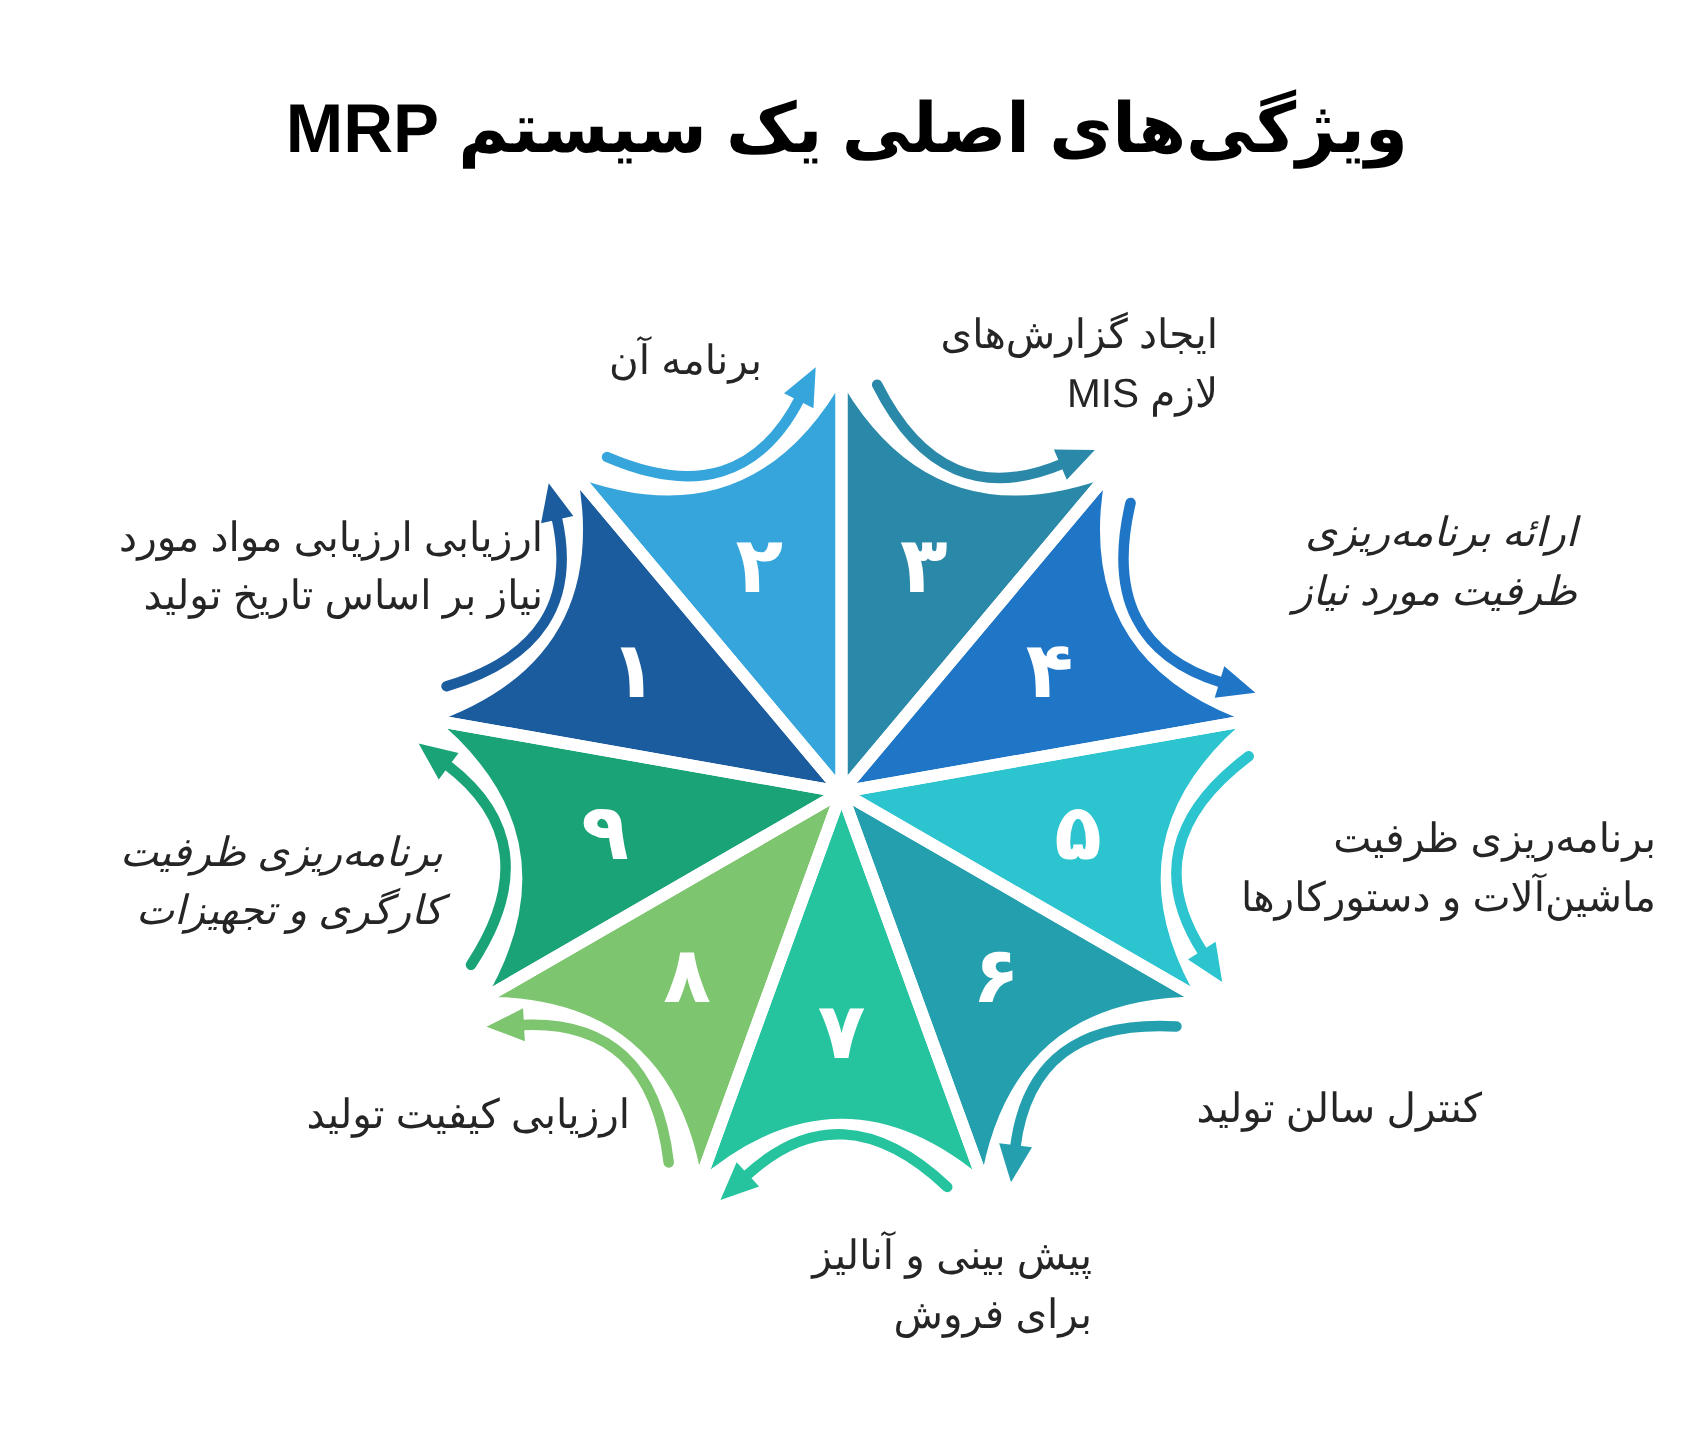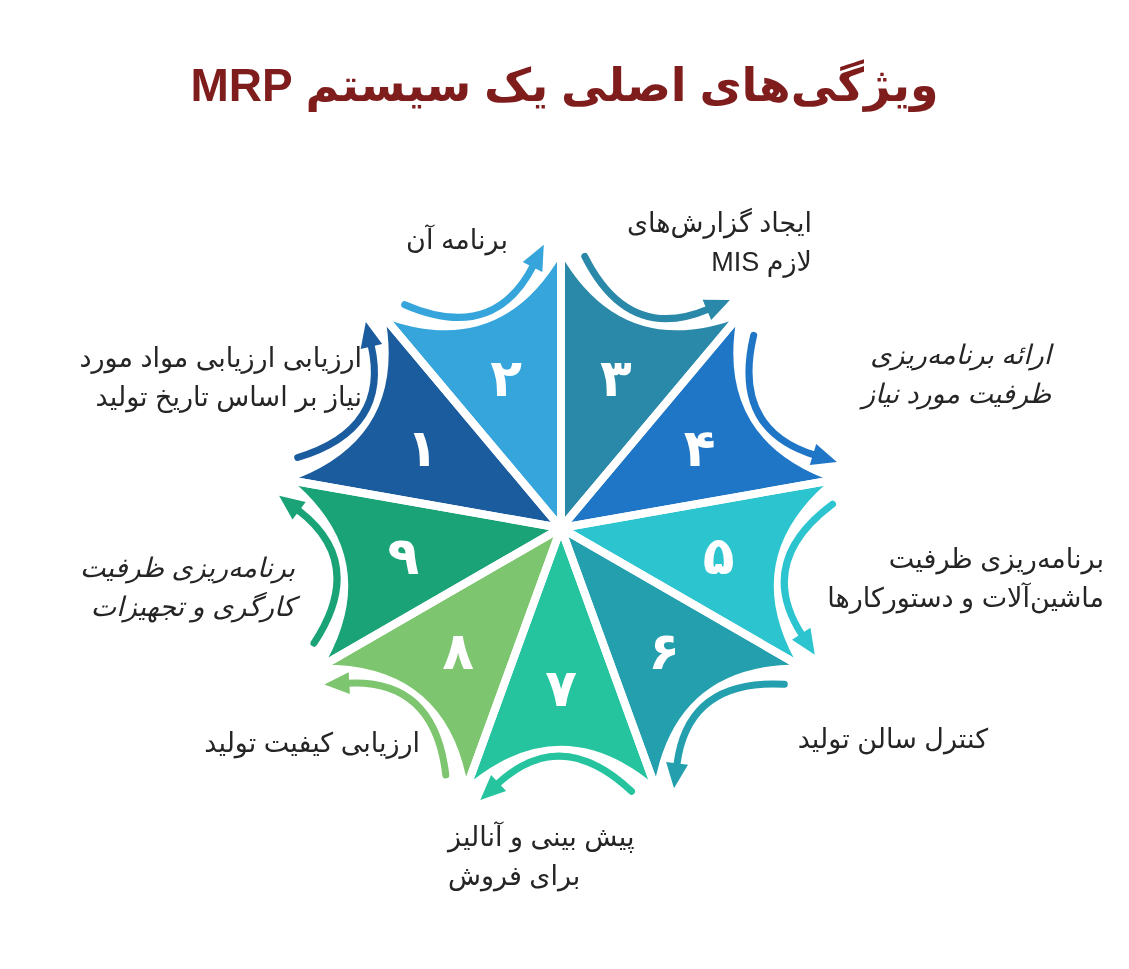--- a/index.html
+++ b/index.html
@@ -10,34 +10,34 @@
     overflow:hidden;
     font-family:"Liberation Sans","DejaVu Sans",sans-serif;
   }
   .title{
     position:absolute;top:58px;left:0;width:100%;
     margin:0;
     direction:rtl;
     text-align:center;
     font-size:46px;
     font-weight:700;
-    color:#7f1d1d;
+    color:#000000;
   }
   .wheel-svg{position:absolute;left:0;top:0;width:1129px;height:969px;}
   .label{
     position:absolute;
     direction:rtl;
     font-size:27px;
     line-height:39px;
     color:#252525;
   }
   .label span{display:block;white-space:nowrap;}
   .al-r{text-align:right;}
   .al-l{text-align:right;font-style:italic;}
-  .al-c{text-align:left;}
+  .al-c{text-align:right;}
 </style>
 </head>
 <body>
 
 <div class="canvas">
 
   <h1 class="title">ویژگی‌های اصلی یک سیستم MRP</h1>
 
   <svg id="wheel-svg" class="wheel-svg" viewBox="0 0 1129 969">
       <path d="M 561 528 L 284.3 479.2 Q 405.3 438.1 380.4 312.7 Z" fill="#1a5c9e"></path>

